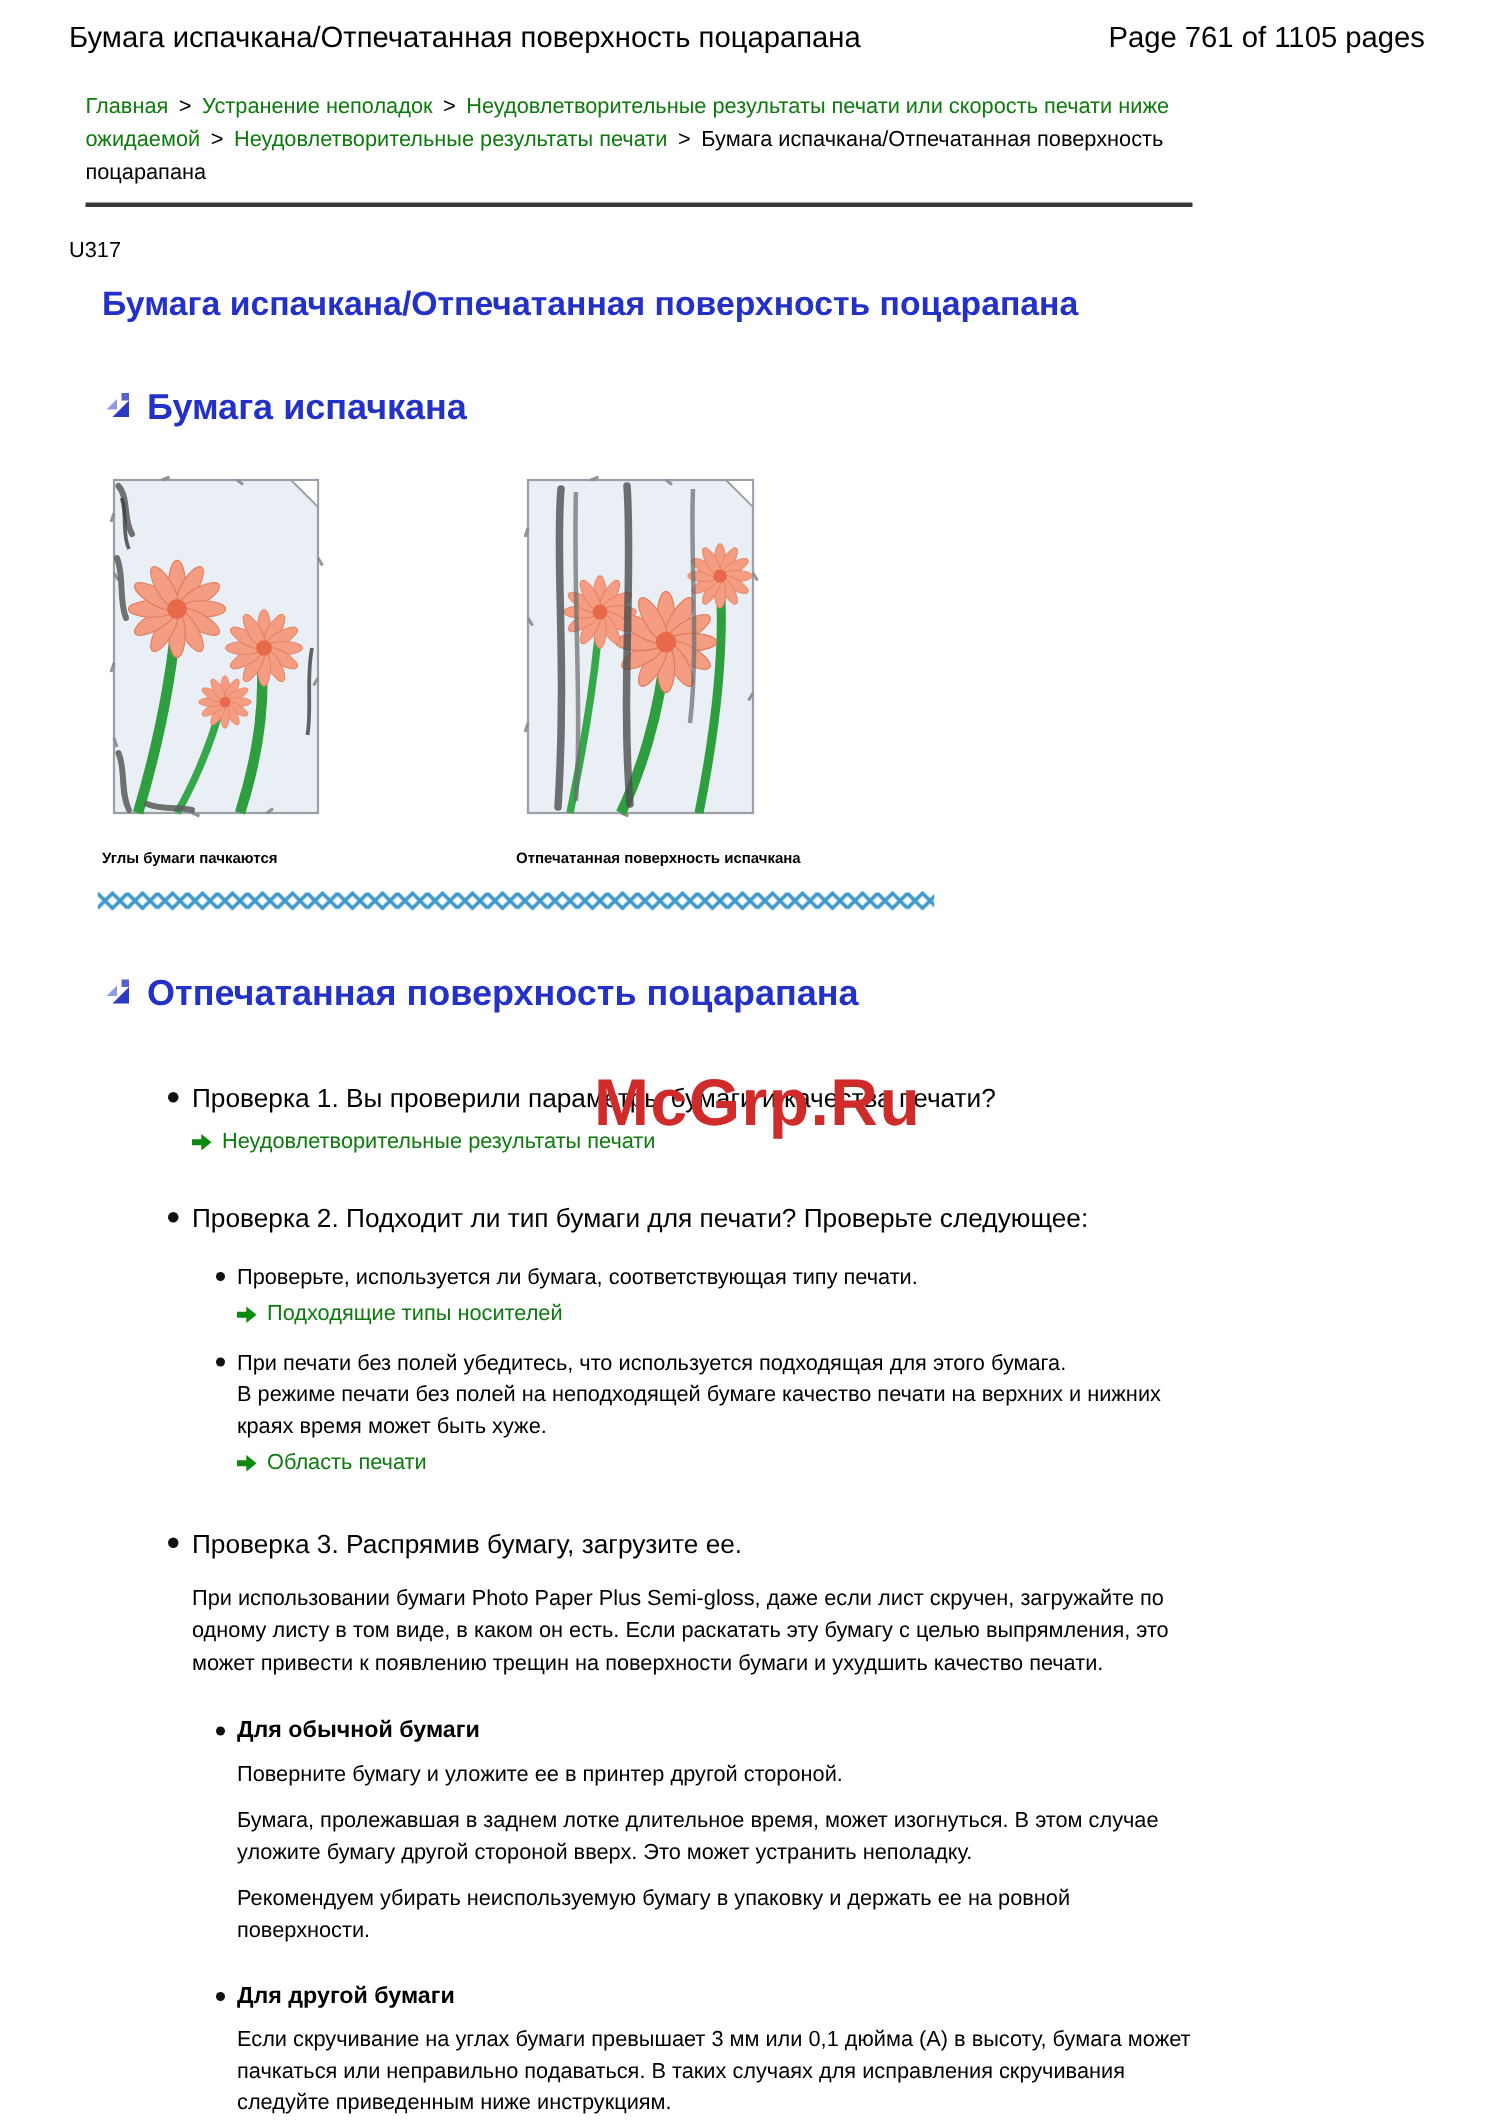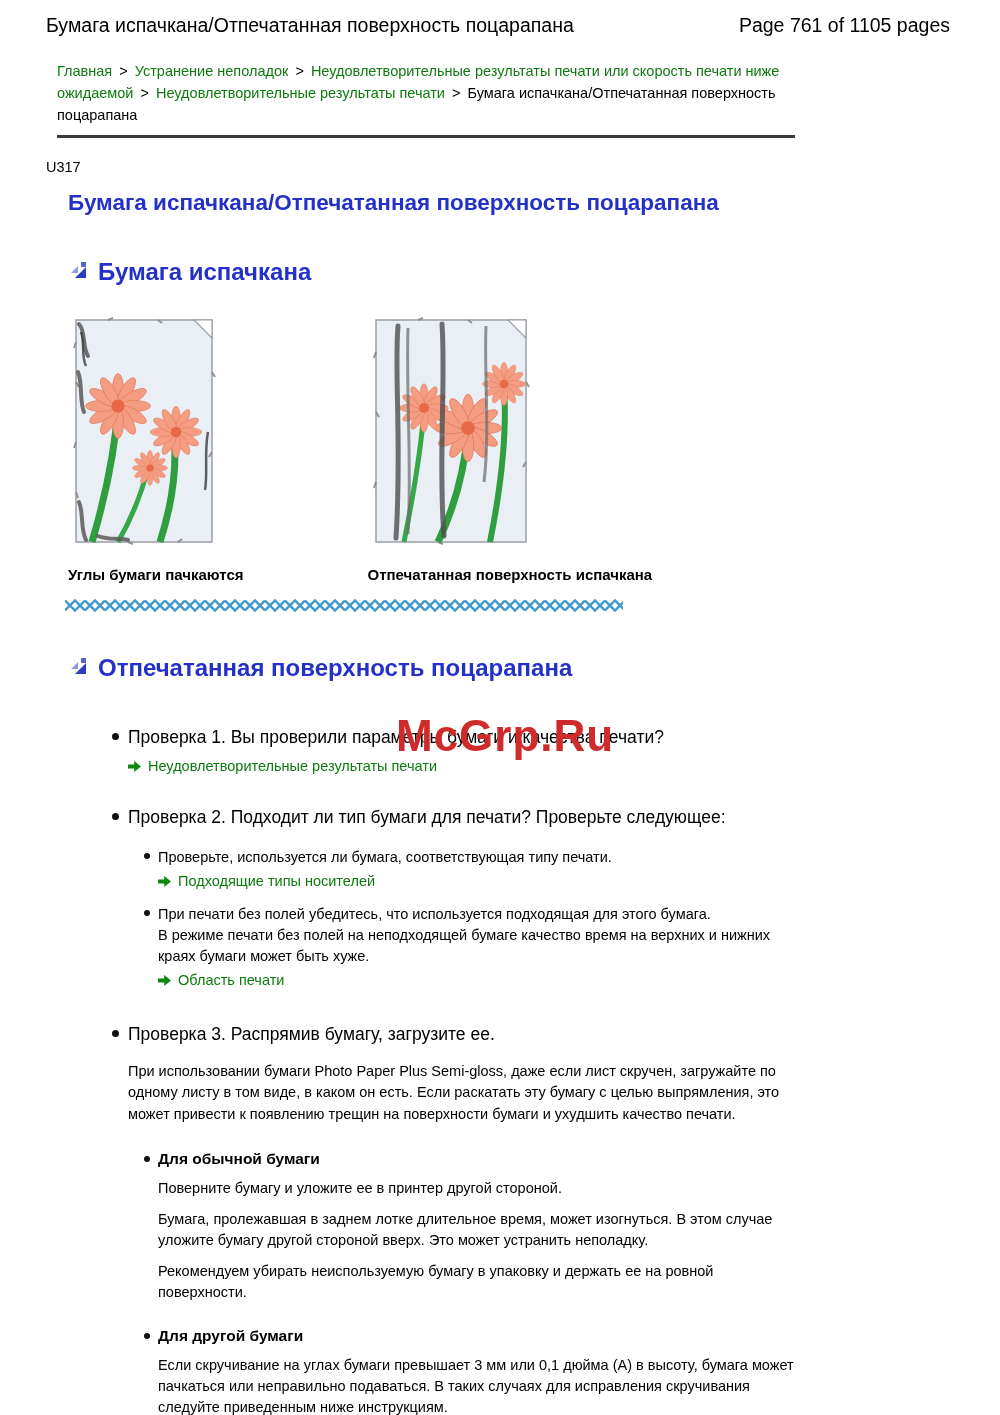--- a/index.html
+++ b/index.html
@@ -20,21 +20,21 @@
   .hr { margin:9px 0 0 11px; width:738px; height:3px; background:#3a3a3a; }
 
   .doc-id { margin-top:21px; font-size:14.5px; }
 
   .page-title { margin:15px 0 0 22px; font-size:22.5px; font-weight:bold; color:#2431c9; }
 
   .section-head { display:flex; align-items:center; gap:10px; margin:42px 0 0 24px; }
   .sec-title { font-size:24px; font-weight:bold; color:#2431c9; }
 
   .figures { display:flex; gap:124px; margin:26px 0 0 22px; }
-  .fig figcaption { margin-top:12px; font-size:15px; font-weight:bold; }
+  .fig figcaption { margin-top:12px; font-size:10px; font-weight:bold; }
 
   .chain-divider { margin:16px 0 0 19px; line-height:0; }
 
   .checks { list-style:none; margin:38px 0 0 82px; }
   .check { position:relative; max-width:680px; }
   .check + .check { margin-top:26px; }
   .check::before { content:""; position:absolute; left:-16px; top:13px; width:7px; height:7px; border-radius:50%; background:#111; }
   .check-title { font-size:17.5px; font-weight:normal; line-height:1.95; max-width:612px; }
 
   .link-row { display:flex; align-items:center; gap:7px; margin-top:4px; font-size:14.5px; }
@@ -223,21 +223,21 @@
             <span class="arrow-ic">
               <svg width="13" height="11" viewBox="0 0 13 11">
                   <use href="#green-arrow-def"></use>
                 </svg>
             </span>
             <a href="#">Подходящие типы носителей</a>
           </div>
         </li>
         <li>
           <div class="sub-text">При печати без полей убедитесь, что используется подходящая для этого бумага.</div>
-          <div class="sub-text">В режиме печати без полей на неподходящей бумаге качество время на верхних и нижних краях бумаги может быть хуже.</div>
+          <div class="sub-text">В режиме печати без полей на неподходящей бумаге качество печати на верхних и нижних краях время может быть хуже.</div>
           <div class="link-row">
             <span class="arrow-ic">
               <svg width="13" height="11" viewBox="0 0 13 11">
                   <use href="#green-arrow-def"></use>
                 </svg>
             </span>
             <a href="#">Область печати</a>
           </div>
         </li>
       </ul>

